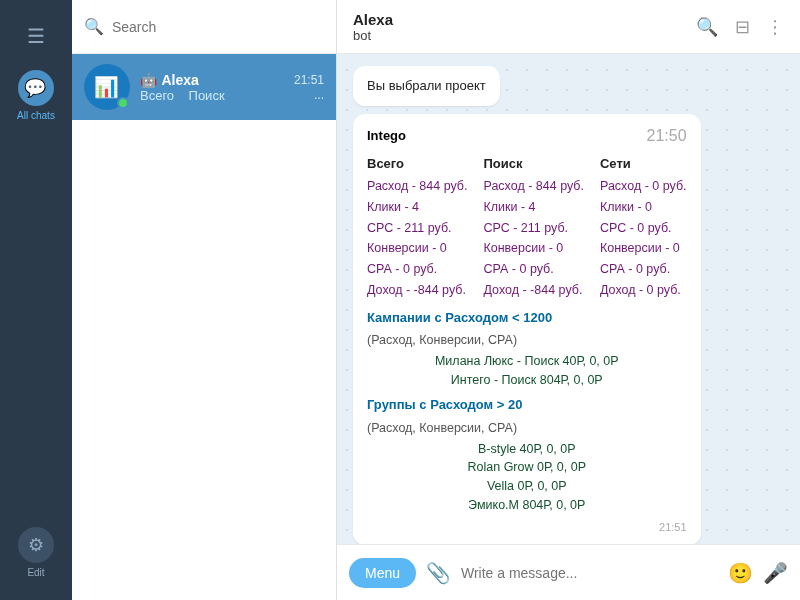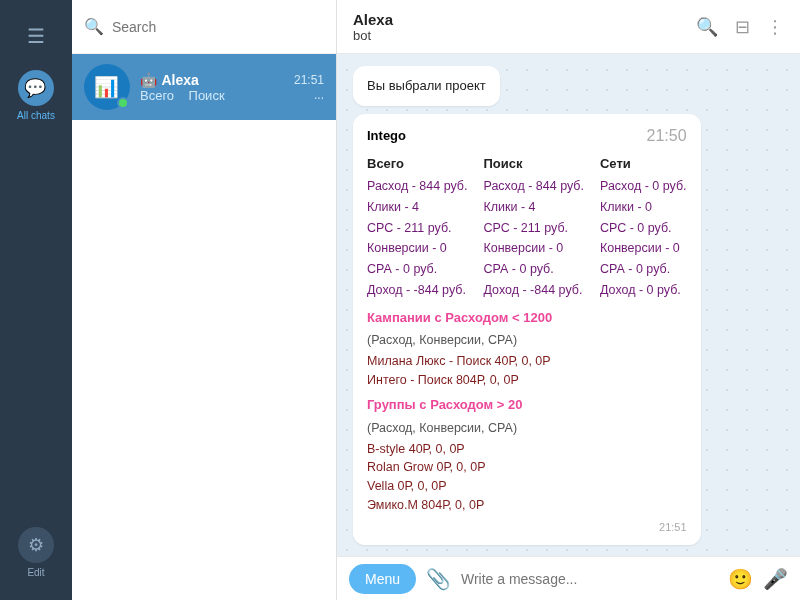--- a/index.html
+++ b/index.html
@@ -218,33 +218,33 @@
       text-align: right;
       margin-top: 4px;
     }
 
     
     .msg-table { display: flex; gap: 16px; margin-bottom: 8px; }
     .msg-col { display: flex; flex-direction: column; gap: 2px; }
     .msg-col-header { font-weight: 700; font-size: 13px; color: #222; margin-bottom: 2px; }
     .msg-col-row { font-size: 12.5px; color: #701a75; }
 
-    .msg-section-header { font-weight: 700; font-size: 13px; color: #ec4899; margin: 6px 0 4px 0; }
+    .msg-section-header { font-weight: 700; font-size: 13px; color: #0369a1; margin: 6px 0 4px 0; }
     .msg-sub-label { font-size: 12.5px; color: #555; margin-bottom: 2px; }
-    .msg-link { color: #7f1d1d; font-size: 12.5px; cursor: pointer; }
+    .msg-link { color: #14532d; font-size: 12.5px; cursor: pointer; text-align: center; }
 
     
     .chat-input-bar {
       background: #fff;
       padding: 8px 12px;
       display: flex;
       align-items: center;
       gap: 10px;
       border-top: 1px solid #e8e8e8;
-      height: 44px;
+      height: 56px;
       flex-shrink: 0;
     }
     .menu-button {
       background: #5bb8f5;
       color: #fff;
       border: none;
       border-radius: 20px;
       padding: 7px 16px;
       font-size: 14px;
       font-weight: 500;

